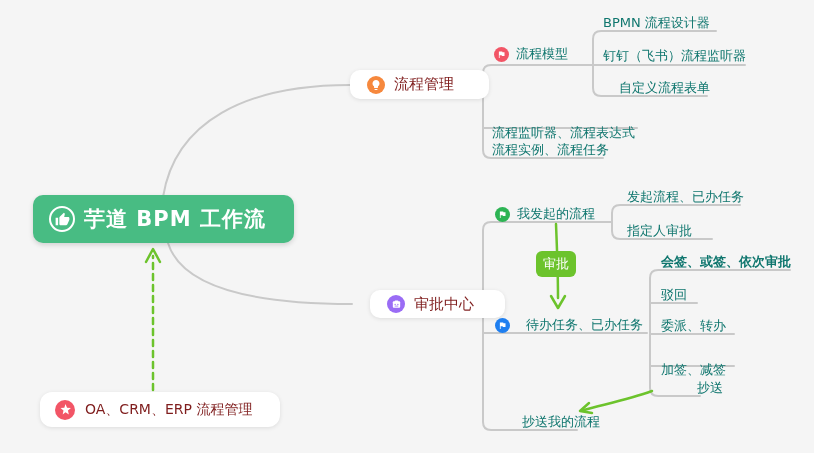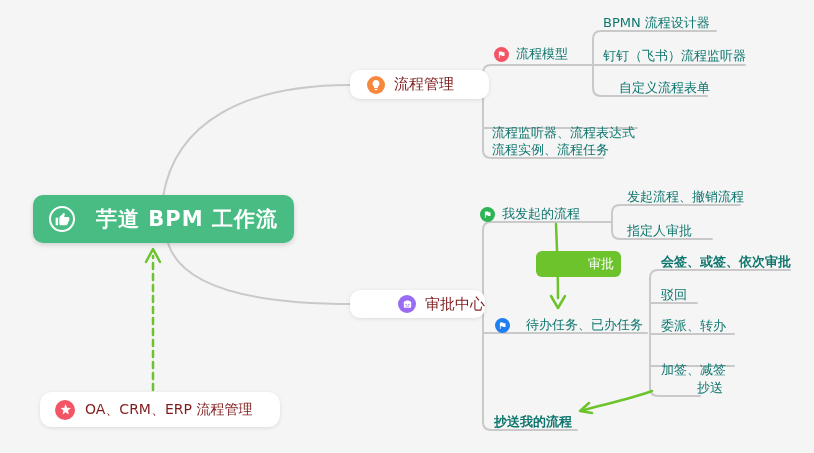--- a/index.html
+++ b/index.html
@@ -3,25 +3,25 @@
 <meta charset="utf-8">
 <style>
   html,body{margin:0;padding:0;}
   #canvas{position:relative;width:814px;height:453px;background:#f5f5f5;overflow:hidden;
     font-family:"DejaVu Sans","Liberation Sans",sans-serif;}
   #wires{position:absolute;left:0;top:0;}
   .card{position:absolute;display:flex;align-items:center;background:#fff;border-radius:10px;
     box-shadow:0 1px 4px rgba(0,0,0,0.10);}
   .card .lbl{font-size:15px;color:#7f1d1d;}
   .root{background:#48bc83;border-radius:10px;box-shadow:0 2px 5px rgba(0,0,0,0.15);}
-  .card.root .lbl{font-size:21px;font-weight:600;color:#fff;letter-spacing:1px;margin-left:12px;}
+  .card.root .lbl{font-size:21px;font-weight:600;color:#fff;letter-spacing:1px;}
   .badge{border-radius:50%;display:flex;align-items:center;justify-content:center;flex:none;}
   .item{position:absolute;display:flex;align-items:center;gap:7px;font-size:13px;color:#0f766e;white-space:nowrap;}
   .callout{position:absolute;background:#6cc32c;color:#fff;font-size:13px;border-radius:6px;
-    display:flex;align-items:center;justify-content:center;padding-left:45px;}
+    display:flex;align-items:center;justify-content:center;}
 </style>
 </head>
 <body>
 
 <div id="canvas">
   <svg id="wires" width="814" height="453">
     <g fill="none" stroke="#c9c9c9" stroke-width="2" stroke-linecap="round">
       <path d="M 163 197 C 175 122, 245 85, 350 85"></path>
       <path d="M 168 243 C 182 288, 255 304, 352 304"></path>
 
@@ -65,21 +65,21 @@
 
   <div class="card" style="left:350px;top:70px;width:122px;height:29px;padding-left:17px;">
     <span class="badge" style="width:18px;height:18px;background:#f6883d;margin-right:9px;">
       <svg width="12" height="12" viewBox="0 0 24 24">
           <path fill="#fff" d="M9 21c0 .55.45 1 1 1h4c.55 0 1-.45 1-1v-1H9v1zm3-19C8.14 2 5 5.14 5 9c0 2.38 1.19 4.47 3 5.74V17c0 .55.45 1 1 1h6c.55 0 1-.45 1-1v-2.26c1.81-1.27 3-3.36 3-5.74 0-3.86-3.14-7-7-7z"></path>
         </svg>
     </span>
     <span class="lbl">流程管理</span>
   </div>
 
-  <div class="card" style="left:350px;top:290px;width:118px;height:28px;padding-left:17px;justify-content:flex-end;">
+  <div class="card" style="left:370px;top:290px;width:118px;height:28px;padding-left:17px;">
     <span class="badge" style="width:18px;height:18px;background:#9a6cf5;margin-right:9px;">
       <svg width="11" height="11" viewBox="0 0 24 24">
         <rect x="4" y="5" width="16" height="14" rx="2" fill="#fff"></rect>
         <rect x="8" y="3" width="8" height="4" rx="1.5" fill="#fff"></rect>
         <circle cx="9" cy="12" r="1.4" fill="#9a6cf5"></circle>
         <circle cx="15" cy="12" r="1.4" fill="#9a6cf5"></circle>
         <path d="M9 15.5 h6" stroke="#9a6cf5" stroke-width="1.6" stroke-linecap="round"></path>
       </svg>
     </span>
     <span class="lbl">审批中心</span>
@@ -112,30 +112,30 @@
   <div class="item" style="left:603px;top:79px;margin-left:16px;">
     <span>自定义流程表单</span>
   </div>
   <div class="item" style="left:492px;top:124px;">
     <span>流程监听器、流程表达式</span>
   </div>
   <div class="item" style="left:492px;top:141px;">
     <span>流程实例、流程任务</span>
   </div>
 
-  <div class="item" style="left:480px;top:205px;">
+  <div class="item" style="left:495px;top:205px;">
     <span class="badge" style="width:15px;height:15px;background:#2db454;">
       <svg width="9" height="9" viewBox="0 0 24 24">
           <path fill="#fff" d="M14.4 6L14 4H5v17h2v-7h5.6l.4 2h7V6z"></path>
         </svg>
     </span>
     <span>我发起的流程</span>
   </div>
   <div class="item" style="left:627px;top:188px;">
-    <span>发起流程、撤销流程</span>
+    <span>发起流程、已办任务</span>
   </div>
   <div class="item" style="left:627px;top:222px;align-items:center;">
     <span>指定人审批</span>
   </div>
 
   <div class="item" style="left:495px;top:316px;gap:16px;">
     <span class="badge" style="width:15px;height:15px;background:#1f7ff0;">
       <svg width="9" height="9" viewBox="0 0 24 24">
           <path fill="#fff" d="M14.4 6L14 4H5v17h2v-7h5.6l.4 2h7V6z"></path>
         </svg>
@@ -150,20 +150,20 @@
   </div>
   <div class="item" style="left:661px;top:317px;">
     <span>委派、转办</span>
   </div>
   <div class="item" style="left:661px;top:349px;margin-top:12px;">
     <span>加签、减签</span>
   </div>
   <div class="item" style="left:661px;top:379px;margin-left:36px;">
     <span>抄送</span>
   </div>
-  <div class="item" style="left:494px;top:413px;font-weight:bold;">
+  <div class="item" style="left:522px;top:413px;">
     <span>抄送我的流程</span>
   </div>
 
   <div class="callout" style="left:536px;top:251px;width:40px;height:26px;">
     <span>审批</span>
   </div>
 </div>
 
 </body></html>

